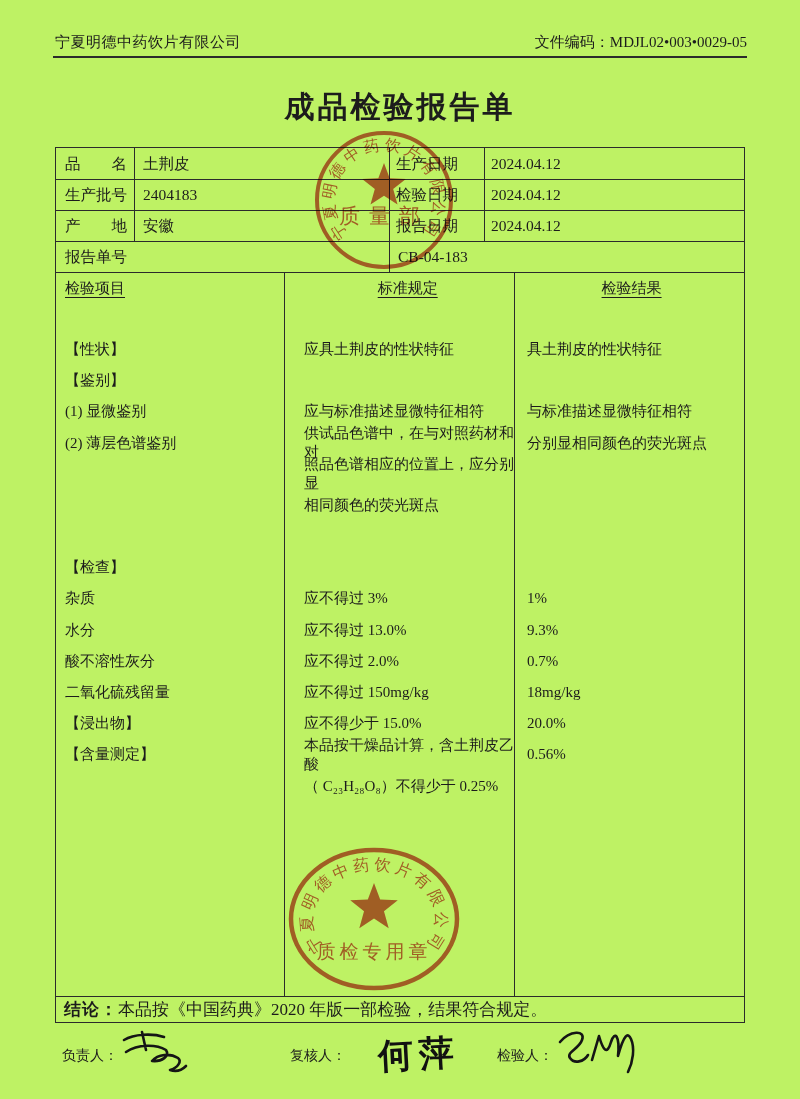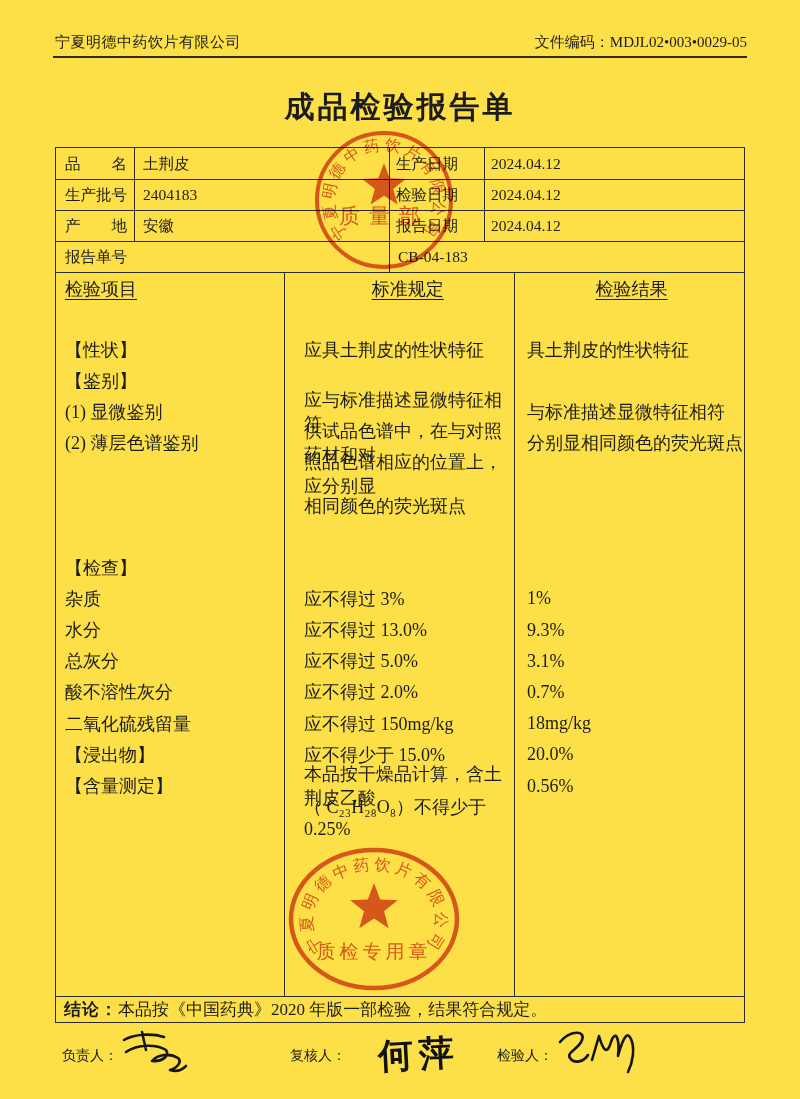--- a/index.html
+++ b/index.html
@@ -1,34 +1,34 @@
 <!DOCTYPE html>
 <html style="--stamp-color: #d0453b;"><head>
 <meta charset="utf-8">
 <style>
   html,body{margin:0;padding:0;background:#ffffff;}
   .doc{
-    position:relative;width:800px;height:1099px;background:#fde047;
+    position:relative;width:800px;height:1099px;background:#bef264;
     font-family:"Liberation Serif","DejaVu Serif",serif;color:#1c1c1c;overflow:hidden;
   }
   .abs{position:absolute;}
   
   .company{left:55px;top:33px;font-size:15px;letter-spacing:.5px;}
   .doccode{right:53px;top:33px;font-size:15px;}
   .header-rule{left:53px;top:56px;width:694px;border-top:2px solid #2b2b2b;height:0;}
   .page-title{left:0;top:87px;width:800px;text-align:center;font-size:30px;font-weight:bold;letter-spacing:3px;}
   
   .frame{left:55px;top:147px;width:690px;height:876px;border:1.5px solid #2b2b2b;box-sizing:border-box;}
   .hline{position:absolute;left:0;width:100%;border-top:1px solid #2b2b2b;height:0;}
   .vline{position:absolute;width:0;border-left:1px solid #2b2b2b;}
   
   .cell{position:absolute;height:31px;line-height:31px;font-size:15.5px;white-space:nowrap;}
   
   .rows{position:absolute;left:0;top:124px;width:100%;}
-  .trow{display:flex;height:31.2px;align-items:center;font-size:18px;}
+  .trow{display:flex;height:31.2px;align-items:center;font-size:15px;}
   .trow .c1{width:228px;padding-left:9px;box-sizing:border-box;}
   .trow .c2{width:230px;padding-left:8px;box-sizing:border-box;margin-left:19px;}
   .trow .c3{width:232px;padding-left:8px;box-sizing:border-box;}
   .trow.thead{height:33px;}
   .thead .c2,.thead .c3{text-align:center;padding-left:0;}
   .thead span{text-decoration:underline;text-underline-offset:4px;}
   .spacer1{height:29px;}
   .spacer2{height:31px;}
   
   .conclusion{position:absolute;left:0;top:848px;width:100%;height:28px;line-height:28px;font-size:17px;padding-left:8px;box-sizing:border-box;white-space:nowrap;}
@@ -131,25 +131,20 @@
       </div>
       <div class="trow">
         <div class="c1">杂质</div>
         <div class="c2">应不得过 3%</div>
         <div class="c3">1%</div>
       </div>
       <div class="trow">
         <div class="c1">水分</div>
         <div class="c2">应不得过 13.0%</div>
         <div class="c3">9.3%</div>
-      </div>
-      <div class="trow">
-        <div class="c1">总灰分</div>
-        <div class="c2">应不得过 5.0%</div>
-        <div class="c3">3.1%</div>
       </div>
       <div class="trow">
         <div class="c1">酸不溶性灰分</div>
         <div class="c2">应不得过 2.0%</div>
         <div class="c3">0.7%</div>
       </div>
       <div class="trow">
         <div class="c1">二氧化硫残留量</div>
         <div class="c2">应不得过 150mg/kg</div>
         <div class="c3">18mg/kg</div>

